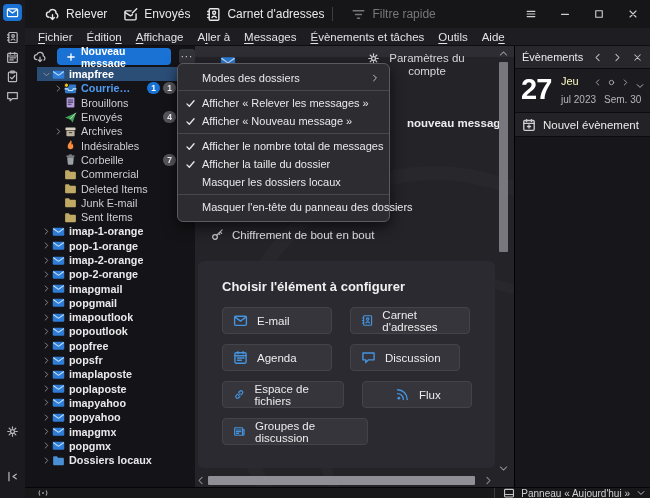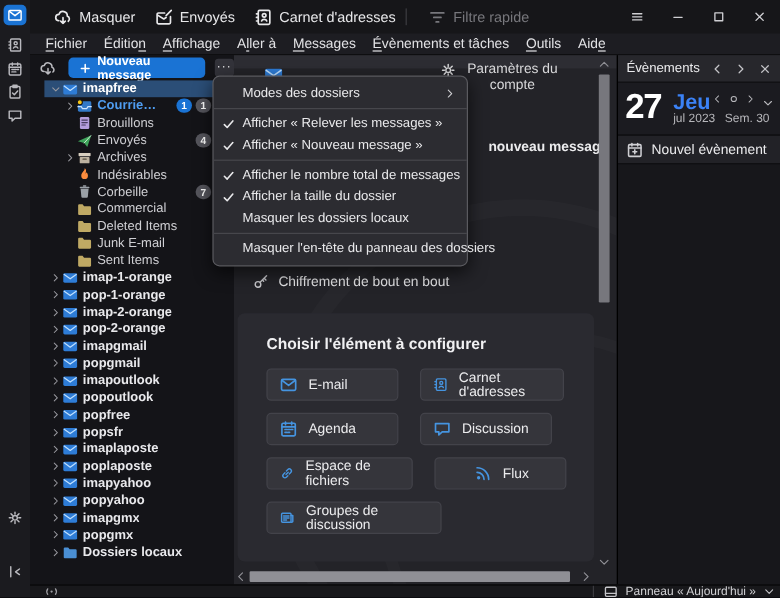--- a/index.html
+++ b/index.html
@@ -74,21 +74,21 @@
   .hscroll{position:absolute;left:0;bottom:0;width:301px;height:13px;display:flex;align-items:center;}
   .hthumb{position:absolute;left:13px;top:2px;width:267px;height:9px;background:#8f8f95;border-radius:1px;}
   .hscroll .right{position:absolute;right:2px;}
 
   
   .events{position:absolute;left:514px;top:46px;width:136px;height:441px;background:#17171b;border-left:1px solid #000;}
   .ev-head{height:23px;background:#27272c;border-bottom:1px solid #0c0c0e;display:flex;align-items:center;padding:0 7px;font-size:11px;color:#ececee;}
   .ev-head .nav{margin-left:auto;display:flex;gap:9px;color:#c2c2c6;}
   .ev-date{height:44px;background:#1b1b20;border-bottom:1px solid #0c0c0e;position:relative;}
   .ev-day{position:absolute;left:6px;top:4px;font-size:29px;font-weight:bold;color:#fff;letter-spacing:-1px;}
-  .ev-dayname{position:absolute;left:46px;top:6px;font-size:18px;font-weight:bold;color:#3b82f6;}
+  .ev-dayname{position:absolute;left:46px;top:6px;font-size:11px;font-weight:normal;color:#fef9c3;}
   .ev-nav{position:absolute;left:78px;top:9px;display:flex;gap:5px;align-items:center;color:#b8b8bc;}
   .ev-expand{position:absolute;right:5px;top:12px;color:#b8b8bc;}
   .ev-sub{position:absolute;left:46px;top:25px;font-size:10px;color:#b6b6ba;display:flex;gap:8px;}
   .ev-new{height:24px;background:#222227;border-bottom:1px solid #0c0c0e;display:flex;align-items:center;gap:7px;padding:0 7px;font-size:11.5px;color:#ececee;}
   .ev-new .ic{color:#cfcfd3;}
 
   
   .statusbar{position:absolute;left:25px;top:487px;width:625px;height:11px;background:#18181b;border-top:1px solid #060608;overflow:hidden;display:flex;align-items:center;}
   .sb-net{margin-left:12px;color:#9d9da2;}
   .sb-right{margin-left:auto;display:flex;align-items:center;gap:6px;padding-right:4px;border-left:1px solid #3a3a3f;padding-left:8px;height:100%;font-size:10px;color:#d2d2d5;white-space:nowrap;}
@@ -167,21 +167,21 @@
       </div>
   </div>
 
   <div class="titlebar">
     <div id="tb-buttons" style="display:flex;align-items:center;">
         <div class="tbtn">
           <svg class="ic" width="15" height="15" viewBox="0 0 14 14">
             <path d="M3.8 9.6a2.5 2.5 0 01.1-5A3.3 3.3 0 0110.3 6a2.3 2.3 0 01.8 4"></path>
             <path d="M7 7.2v4.4M5.2 9.9L7 11.6l1.8-1.7"></path>
           </svg>
-          <span>Masquer</span>
+          <span>Relever</span>
         </div>
         <div class="tbtn">
           <svg class="ic" width="15" height="15" viewBox="0 0 14 14">
             <path d="M12.2 6.4V11a1 1 0 01-1 1H2.8a1 1 0 01-1-1V4.6a1 1 0 011-1h4.8"></path>
             <path d="M2.2 5.2L7 8.2l1.8-1.1"></path>
             <path d="M8.8 5.6l4-4"></path>
           </svg>
           <span>Envoyés</span>
         </div>
         <div class="tbtn">

